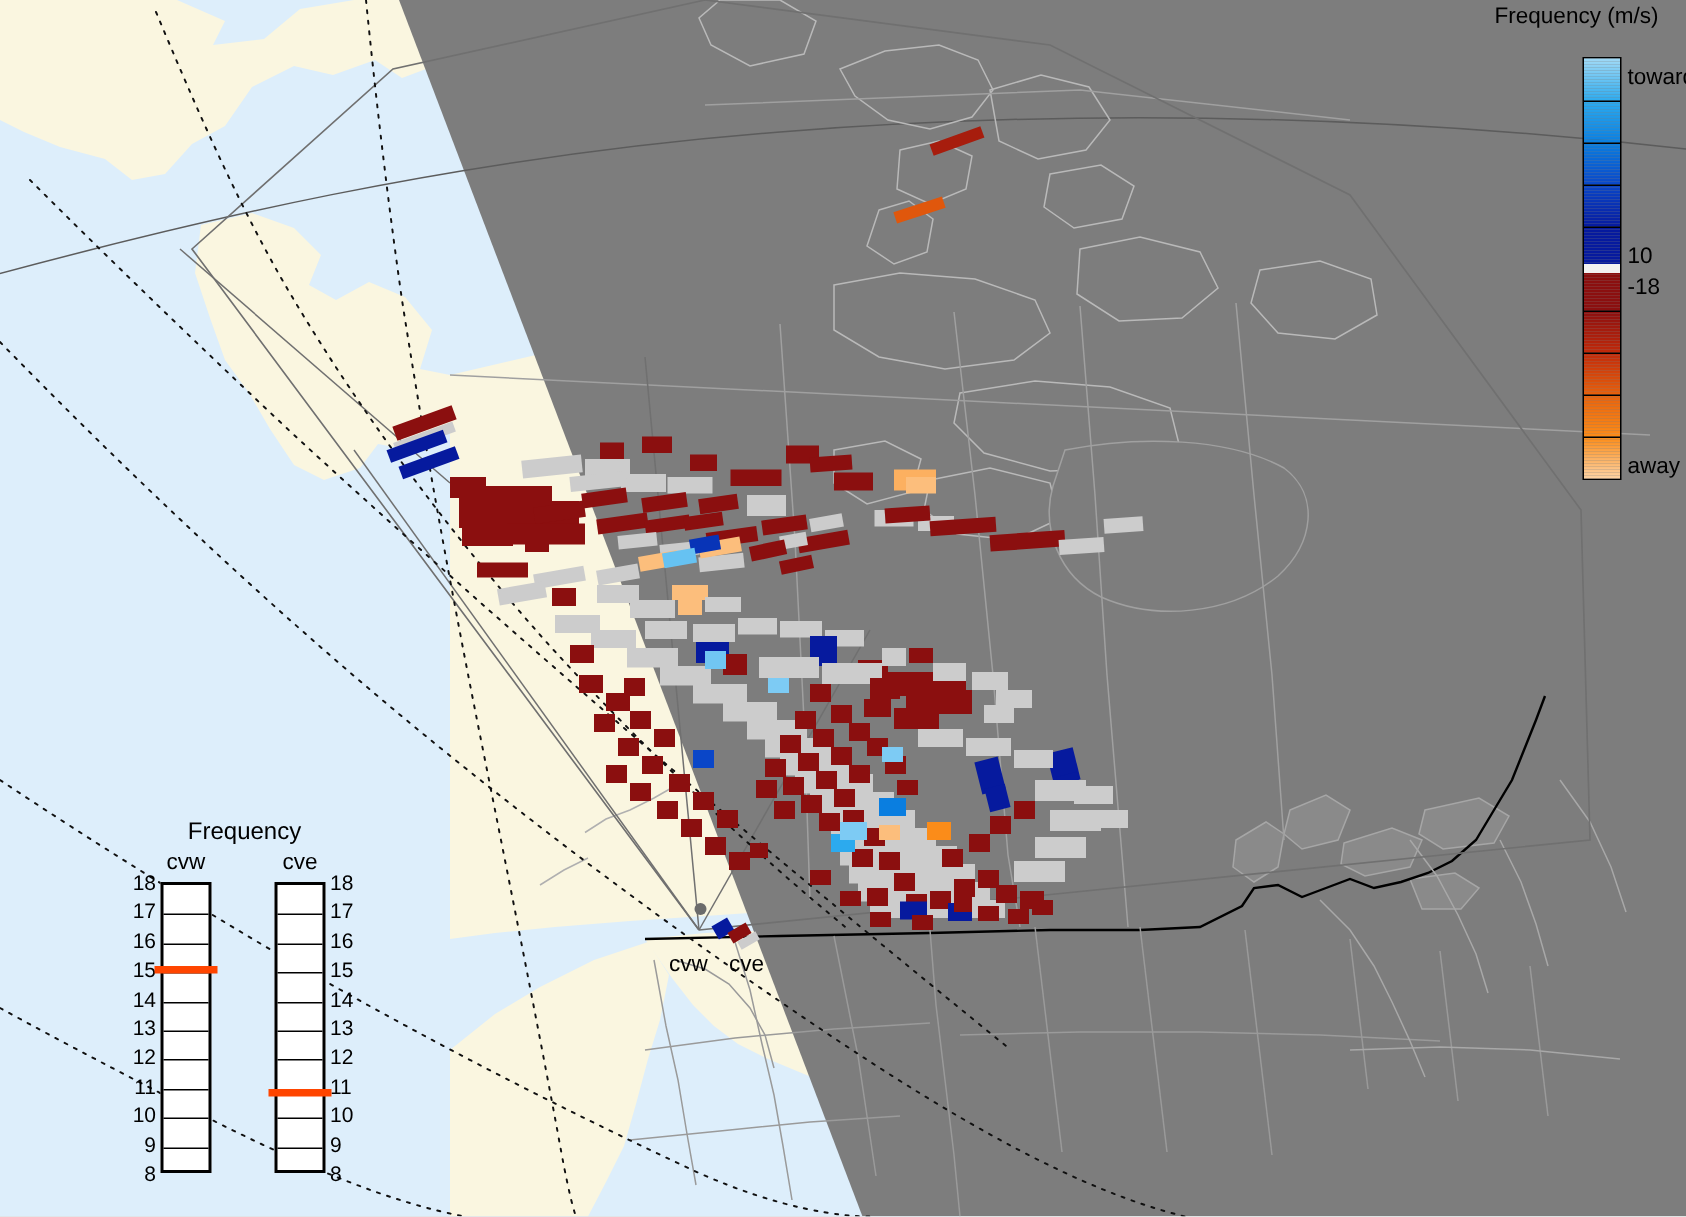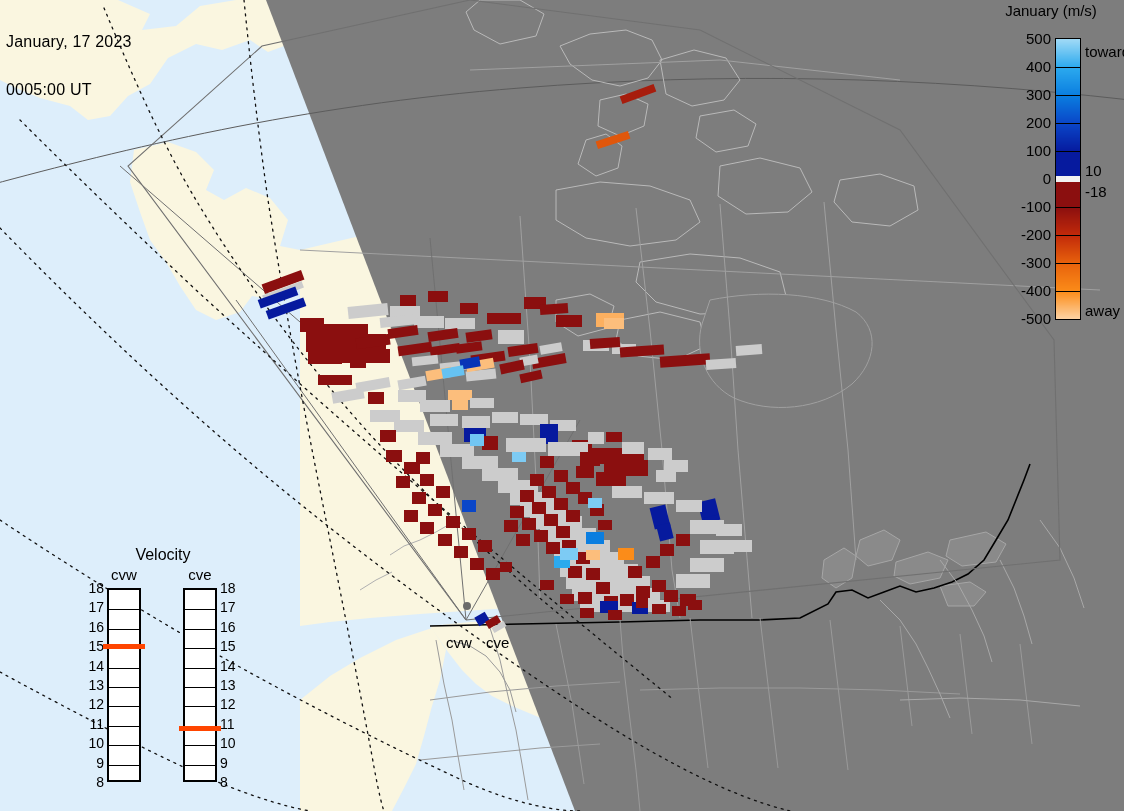--- a/index.html
+++ b/index.html
@@ -374,27 +374,23 @@
           <rect x="652" y="604" width="14" height="10" fill="rgb(139,15,15)"></rect>
           <rect x="672" y="606" width="14" height="10" fill="rgb(139,15,15)"></rect>
           <rect x="688" y="600" width="14" height="10" fill="rgb(139,15,15)"></rect>
           <rect x="476" y="614" width="12" height="10" fill="rgb(6,26,158)" transform="rotate(-30 482 619)"></rect>
           <rect x="486" y="618" width="14" height="8" fill="rgb(139,15,15)" transform="rotate(-30 493 622)"></rect>
           <rect x="492" y="624" width="14" height="6" fill="#cccccc" transform="rotate(-30 499 627)"></rect>
         </g>
     </g>
   </svg>
 
-  <div id="title-block">
-    <div>January, 17 2023</div>
-    <div>0005:00 UT</div>
-  </div>
 
   <div id="velocity-legend">
-    <div id="velocity-title">January (m/s)</div>
+    <div id="velocity-title">Frequency (m/s)</div>
     <div id="cbar">
         <div class="cband" style="top: 0px; height: 1.2px; background: rgb(159, 217, 246);"></div>
         <div class="cband" style="top: 1px; height: 1.2px; background: rgb(155, 215, 246);"></div>
         <div class="cband" style="top: 2px; height: 1.2px; background: rgb(151, 214, 245);"></div>
         <div class="cband" style="top: 3px; height: 1.2px; background: rgb(147, 212, 245);"></div>
         <div class="cband" style="top: 4px; height: 1.2px; background: rgb(143, 210, 245);"></div>
         <div class="cband" style="top: 5px; height: 1.2px; background: rgb(138, 209, 245);"></div>
         <div class="cband" style="top: 6px; height: 1.2px; background: rgb(134, 207, 244);"></div>
         <div class="cband" style="top: 7px; height: 1.2px; background: rgb(130, 205, 244);"></div>
         <div class="cband" style="top: 8px; height: 1.2px; background: rgb(126, 204, 244);"></div>
@@ -667,41 +663,28 @@
         <div class="cband" style="top: 137.2px; height: 5.6px; background: rgb(242, 242, 242);"></div>
         <div class="cband" style="top: 28px; height: 1px; background: rgb(0, 0, 0);"></div>
         <div class="cband" style="top: 56px; height: 1px; background: rgb(0, 0, 0);"></div>
         <div class="cband" style="top: 84px; height: 1px; background: rgb(0, 0, 0);"></div>
         <div class="cband" style="top: 112px; height: 1px; background: rgb(0, 0, 0);"></div>
         <div class="cband" style="top: 168px; height: 1px; background: rgb(0, 0, 0);"></div>
         <div class="cband" style="top: 196px; height: 1px; background: rgb(0, 0, 0);"></div>
         <div class="cband" style="top: 224px; height: 1px; background: rgb(0, 0, 0);"></div>
         <div class="cband" style="top: 252px; height: 1px; background: rgb(0, 0, 0);"></div>
       </div>
-    <div id="cbar-ticks">
-        <div class="cbtick" style="top: 1px;">500</div>
-        <div class="cbtick" style="top: 29px;">400</div>
-        <div class="cbtick" style="top: 57px;">300</div>
-        <div class="cbtick" style="top: 85px;">200</div>
-        <div class="cbtick" style="top: 113px;">100</div>
-        <div class="cbtick" style="top: 141px;">0</div>
-        <div class="cbtick" style="top: 169px;">-100</div>
-        <div class="cbtick" style="top: 197px;">-200</div>
-        <div class="cbtick" style="top: 225px;">-300</div>
-        <div class="cbtick" style="top: 253px;">-400</div>
-        <div class="cbtick" style="top: 281px;">-500</div>
-      </div>
     <div class="cblab" id="lab-toward" style="top:44px;">toward</div>
     <div class="cblab" id="lab-p10" style="top:163px;">10</div>
     <div class="cblab" id="lab-m10" style="top:184px;">-18</div>
     <div class="cblab" id="lab-away" style="top:303px;">away</div>
   </div>
 
   <div id="frequency-legend">
-    <div id="freq-title">Velocity</div>
+    <div id="freq-title">Frequency</div>
     <div class="freq-col-label" id="freq-lab-0" style="left:16px;">cvw</div>
     <div class="freq-col-label" id="freq-lab-1" style="left:92px;">cve</div>
     <div class="freq-bar" id="freq-bar-0" style="left:19px;">
         <div style="position: absolute; left: 0px; width: 100%; height: 1px; background: rgb(0, 0, 0); top: 19.4px;"></div>
         <div style="position: absolute; left: 0px; width: 100%; height: 1px; background: rgb(0, 0, 0); top: 38.8px;"></div>
         <div style="position: absolute; left: 0px; width: 100%; height: 1px; background: rgb(0, 0, 0); top: 58.2px;"></div>
         <div style="position: absolute; left: 0px; width: 100%; height: 1px; background: rgb(0, 0, 0); top: 77.6px;"></div>
         <div style="position: absolute; left: 0px; width: 100%; height: 1px; background: rgb(0, 0, 0); top: 97px;"></div>
         <div style="position: absolute; left: 0px; width: 100%; height: 1px; background: rgb(0, 0, 0); top: 116.4px;"></div>
         <div style="position: absolute; left: 0px; width: 100%; height: 1px; background: rgb(0, 0, 0); top: 135.8px;"></div>

